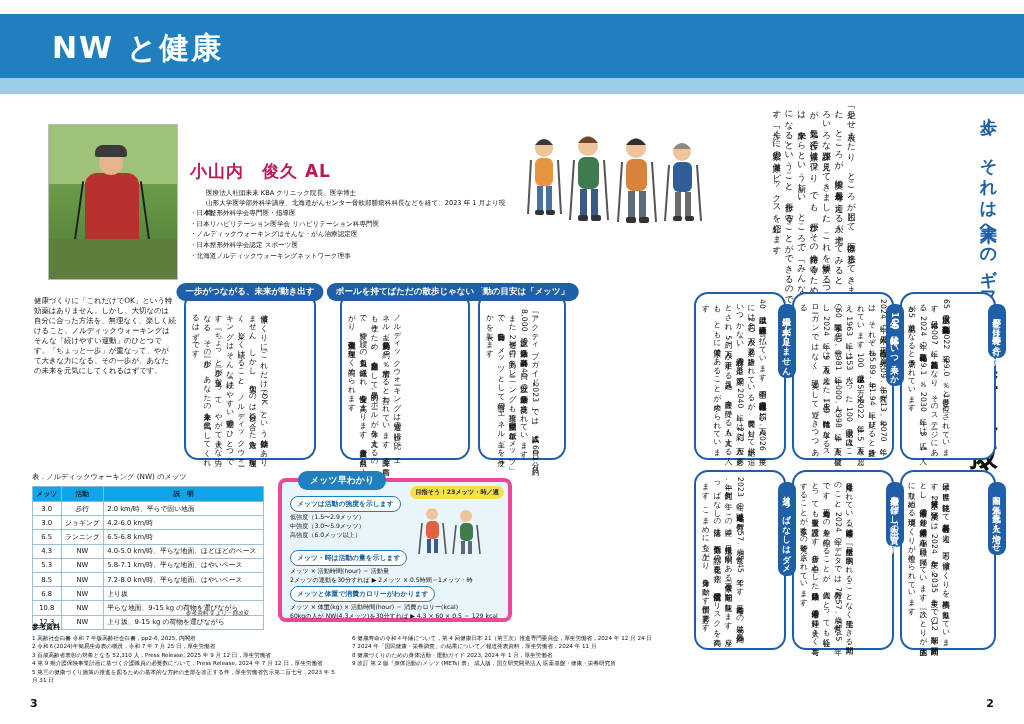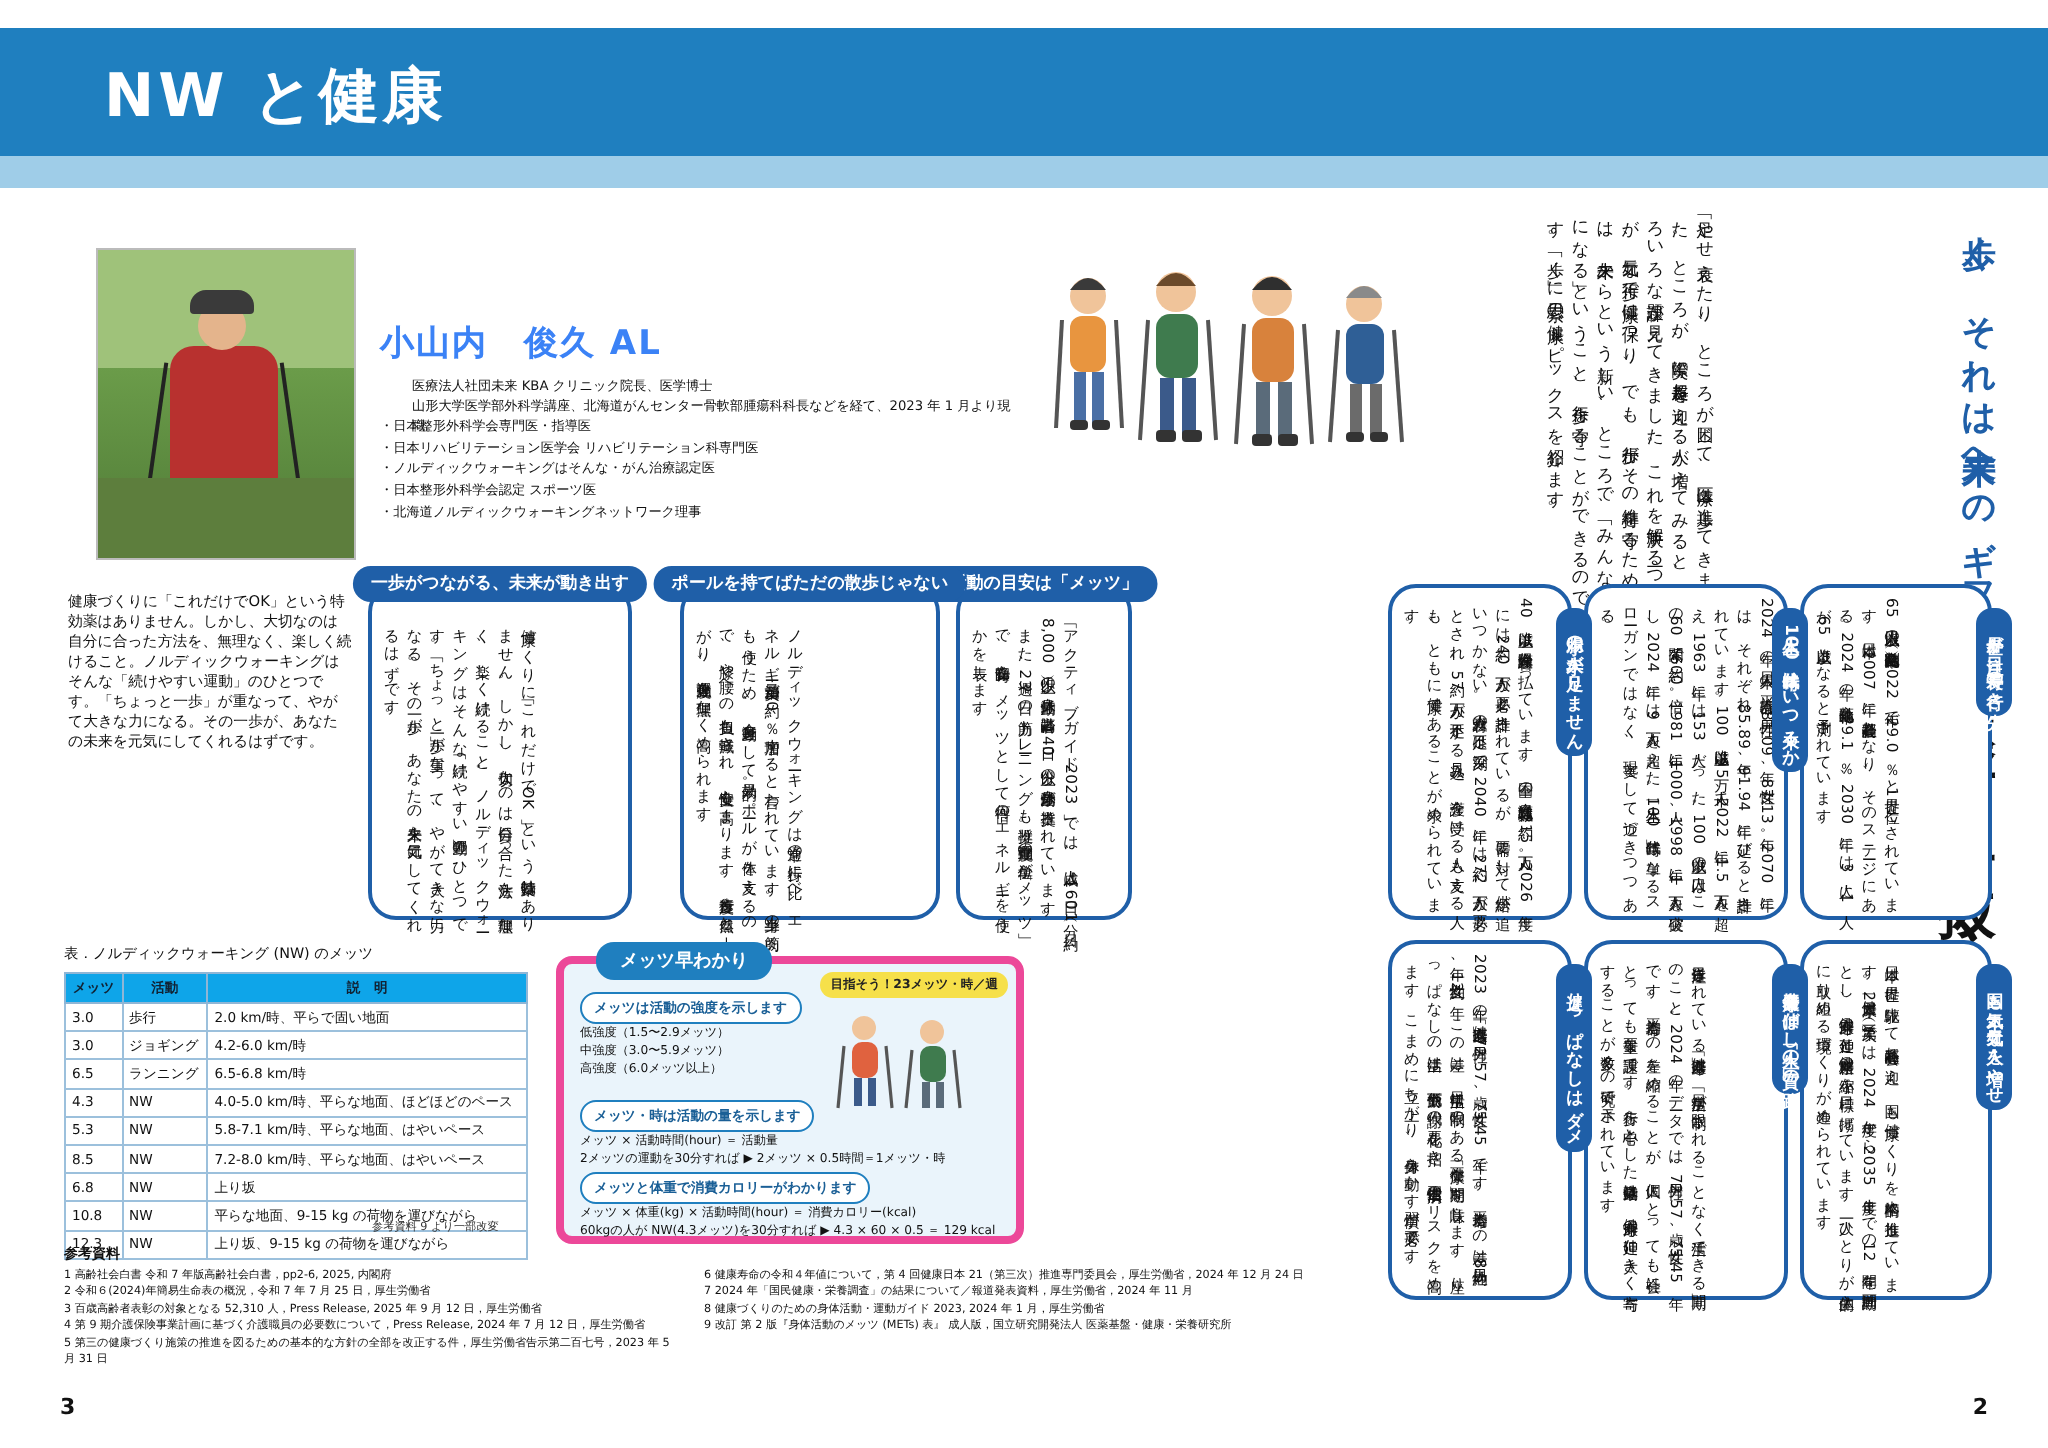--- a/index.html
+++ b/index.html
@@ -64,21 +64,21 @@
   .photo .sky{position:absolute;left:0;top:0;width:100%;height:38%;background:#9fc27a;}
   .photo .person-head{position:absolute;left:50px;top:26px;width:24px;height:24px;border-radius:50%;background:#e4b48c;}
   .photo .person-cap{position:absolute;left:46px;top:20px;width:32px;height:12px;border-radius:8px 8px 2px 2px;background:#3a3a3a;}
   .photo .person-body{position:absolute;left:36px;top:48px;width:54px;height:72px;border-radius:12px 12px 4px 4px;background:#b8312f;}
   .photo .pole-l{position:absolute;left:28px;top:56px;width:2px;height:74px;background:#222;transform:rotate(8deg);}
   .photo .pole-r{position:absolute;left:96px;top:56px;width:2px;height:74px;background:#222;transform:rotate(-8deg);}
   .photo .ground{position:absolute;left:0;bottom:0;width:100%;height:26%;background:#5d7e3d;}
 
   .profile-name{
     position:absolute;left:190px;top:160px;
-    font-size:17px;font-weight:bold;color:#3b82f6;letter-spacing:1px;
+    font-size:17px;font-weight:bold;color:#be185d;letter-spacing:1px;
   }
   .profile-desc{
     position:absolute;left:190px;top:188px;width:300px;
     font-size:6.6px;line-height:1.55;color:#111;margin-left:16px;
   }
   .profile-list{
     position:absolute;left:190px;top:208px;width:300px;
     font-size:6.6px;line-height:1.62;color:#111;
   }
 
@@ -114,21 +114,21 @@
   table.mets{
     position:absolute;left:32px;top:486px;width:232px;
     border-collapse:collapse;font-size:6.8px;
   }
   table.mets th{
     background:#0ea5e9;border:1px solid #8fb6d6;padding:2px 3px;font-weight:bold;color:#123;
   }
   table.mets td{
     border:1px solid #9cc0dc;padding:1.6px 3px;color:#111;
   }
-  table.mets td.c{}
+  table.mets td.c{text-align:center;}
   .tbl-note{position:absolute;left:186px;top:610px;font-size:5.6px;color:#333;}
 
   
   .mets-panel{
     position:absolute;left:278px;top:478px;width:226px;height:136px;
     border:4px solid #ec4899;border-radius:8px;background:#eaf4fb;
   }
   .mets-panel .mp-title{
     position:absolute;left:16px;top:-11px;
     background:#1f7fbf;color:#fff;font-size:9px;font-weight:bold;

